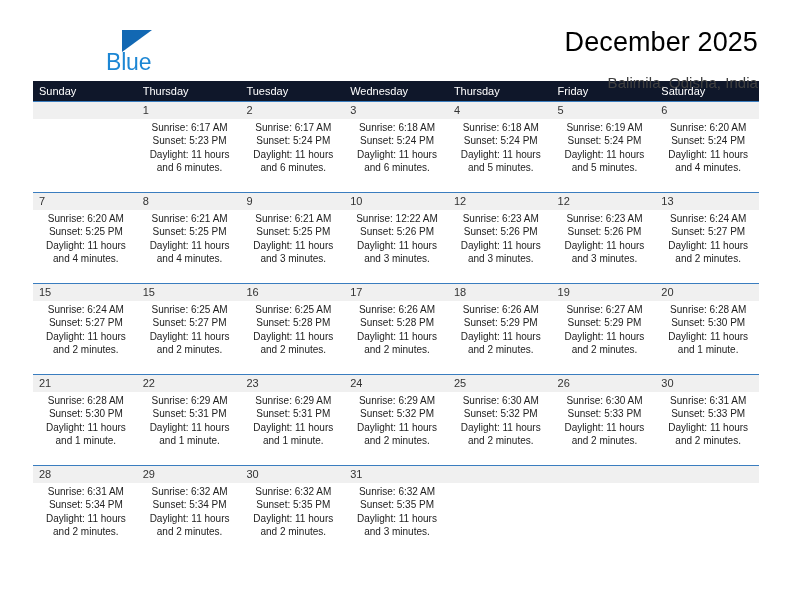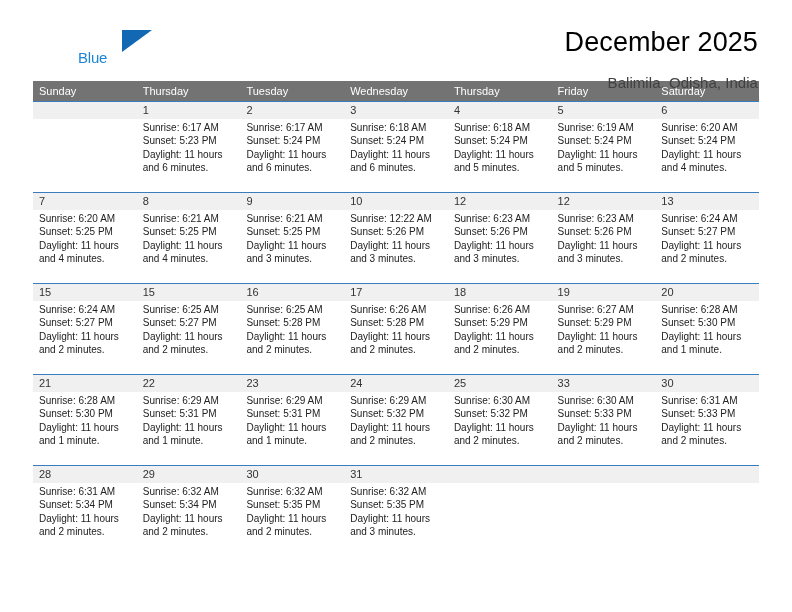--- a/index.html
+++ b/index.html
@@ -49,23 +49,23 @@
     position: absolute;
     left: 88px;
     top: 4px;
     width: 0;
     height: 0;
     border-left: 30px solid #1268b3;
     border-bottom: 22px solid transparent;
   }
   .logo-blue {
     position: absolute;
-    left: 44px;
+    left: 72px;
     top: 23px;
-    font-size: 15px;
+    font-size: 23px;
     letter-spacing: -0.2px;
     color: #1c86d4;
   }
 
   .titles {
     text-align: right;
     padding-top: 2px;
   }
   .cal-title {
     font-size: 27px;
@@ -81,21 +81,21 @@
     letter-spacing: 0.05px;
   }
 
   
   .calendar {
     margin: 3px 33px 0 33px;
     width: 726px;
   }
   .weekdays {
     display: flex;
-    background: #737373;
+    background: #0f172a;
     height: 20px;
   }
   .weekday {
     flex: 1 1 0;
     color: #ffffff;
     font-size: 11px;
     line-height: 20px;
     padding-left: 6px;
     white-space: nowrap;
   }
@@ -122,20 +122,21 @@
     display: flex;
     background: #ffffff;
     height: 73px;
   }
   .detail {
     flex: 1 1 0;
     padding: 2px 4px 0 6px;
     font-size: 10px;
     line-height: 13.4px;
     color: #222222;
+    text-align: center;
   }
   .detail span { display: block; white-space: nowrap; }
   .detail .dl { white-space: normal; }
 </style>
 </head>
 <body>
 
 <div class="page">
 
   <div class="header">
@@ -307,21 +308,21 @@
       </div>
     </div>
 
     <div class="week">
       <div class="daynum-row">
         <div class="daynum">21</div>
         <div class="daynum">22</div>
         <div class="daynum">23</div>
         <div class="daynum">24</div>
         <div class="daynum">25</div>
-        <div class="daynum">33</div>
+        <div class="daynum">26</div>
         <div class="daynum">30</div>
       </div>
       <div class="detail-row">
         <div class="detail">
           <span>Sunrise: 6:28 AM</span>
           <span>Sunset: 5:30 PM</span>
           <span class="dl">Daylight: 11 hours and 1 minute.</span>
         </div>
         <div class="detail">
           <span>Sunrise: 6:29 AM</span>

